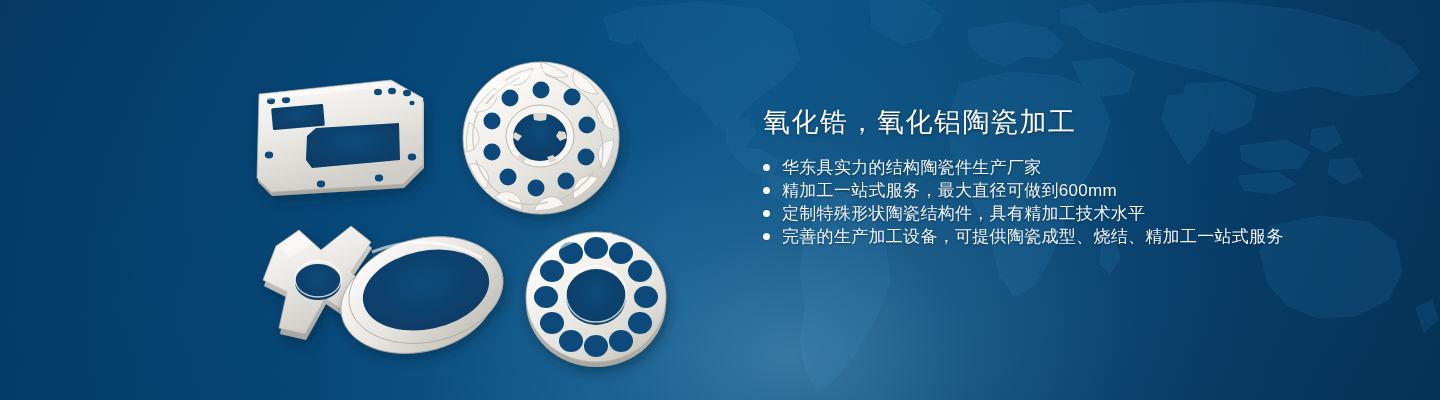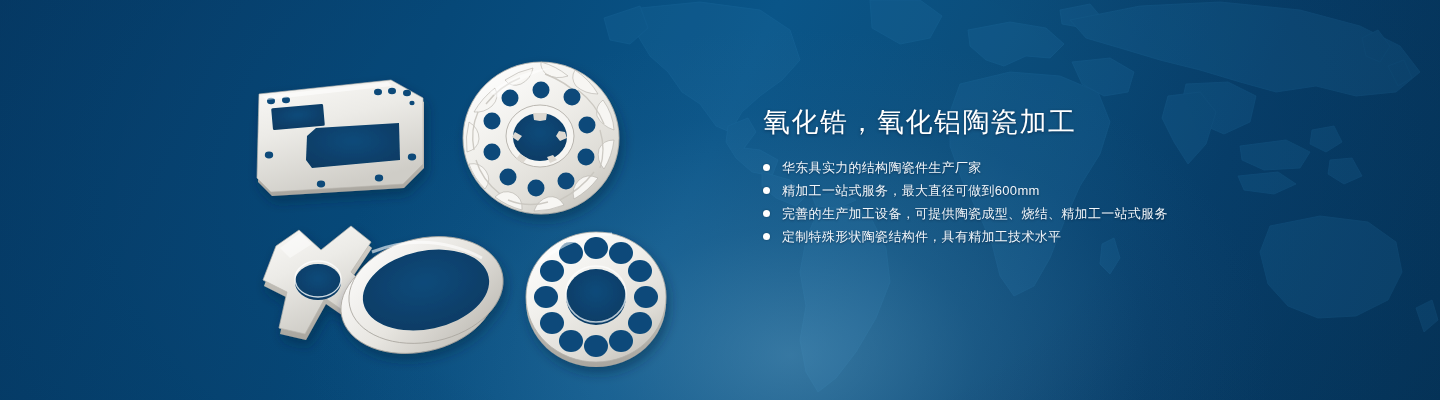--- a/index.html
+++ b/index.html
@@ -93,21 +93,21 @@
     width: 7px;
     height: 7px;
     border-radius: 50%;
     background: #ffffff;
     flex: 0 0 auto;
     margin-right: 12px;
     box-shadow: 0 0 2px rgba(0,0,0,0.35);
   }
   .bullet-text {
     color: #f2f7fb;
-    font-size: 13px;
+    font-size: 17px;
     line-height: 21px;
     letter-spacing: 0.3px;
     white-space: nowrap;
     text-shadow: 0 1px 2px rgba(0,20,45,0.5);
     text-align: center;
   }
 </style>
 </head>
 <body>
 
@@ -353,22 +353,22 @@
       <li class="bullet">
         <span class="bullet-dot"></span>
         <span class="bullet-text">华东具实力的结构陶瓷件生产厂家</span>
       </li>
       <li class="bullet">
         <span class="bullet-dot"></span>
         <span class="bullet-text">精加工一站式服务，最大直径可做到600mm</span>
       </li>
       <li class="bullet">
         <span class="bullet-dot"></span>
-        <span class="bullet-text">完善的生产加工设备，可提供陶瓷成型、烧结、精加工一站式服务</span>
+        <span class="bullet-text">定制特殊形状陶瓷结构件，具有精加工技术水平</span>
       </li>
       <li class="bullet">
         <span class="bullet-dot"></span>
-        <span class="bullet-text">定制特殊形状陶瓷结构件，具有精加工技术水平</span>
+        <span class="bullet-text">完善的生产加工设备，可提供陶瓷成型、烧结、精加工一站式服务</span>
       </li>
     </ul>
   </div>
 
 </div>
 
 </body></html>

